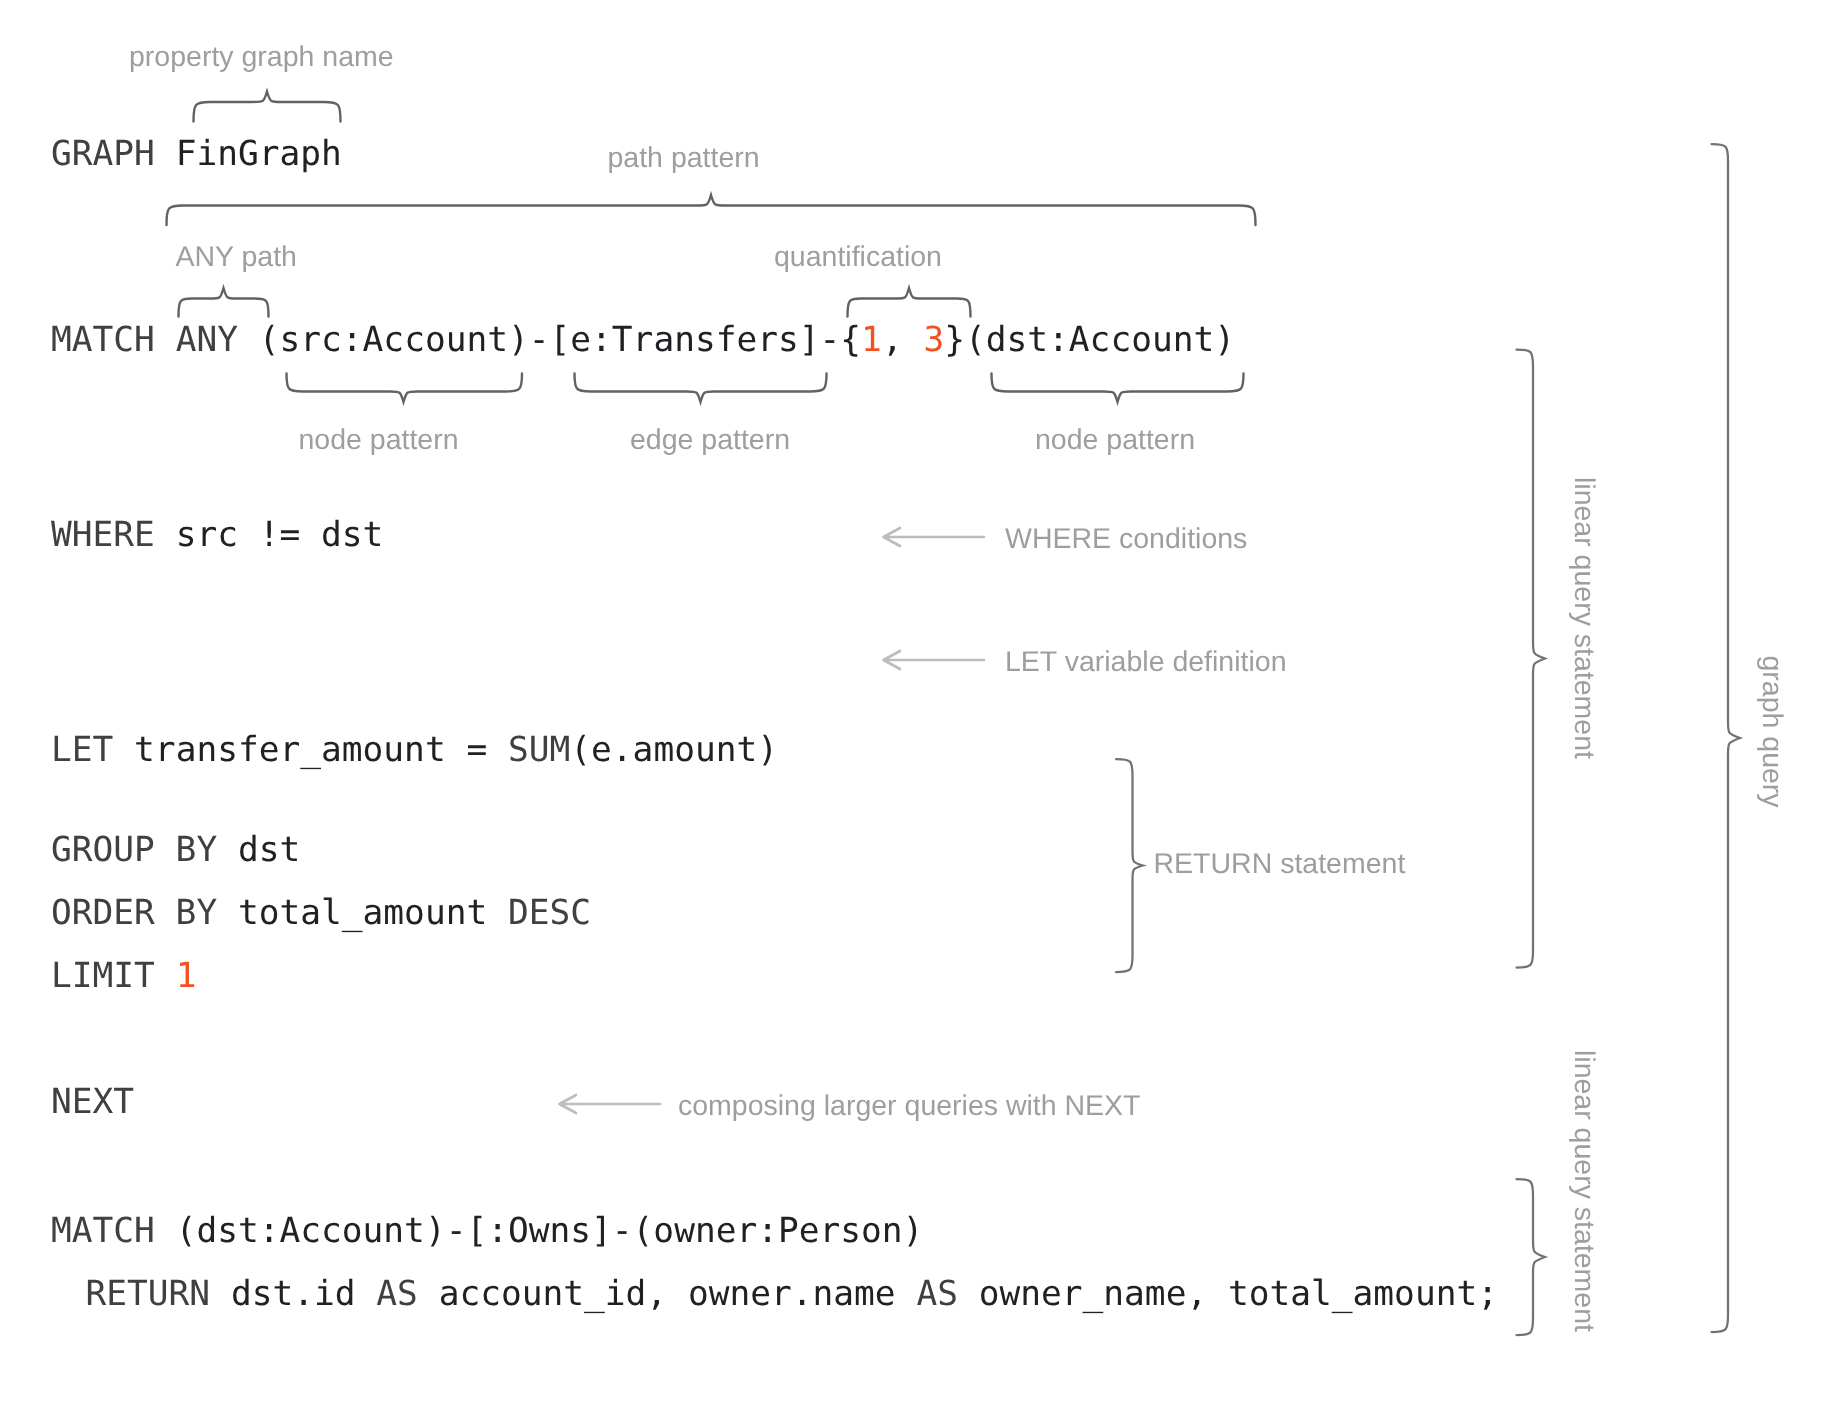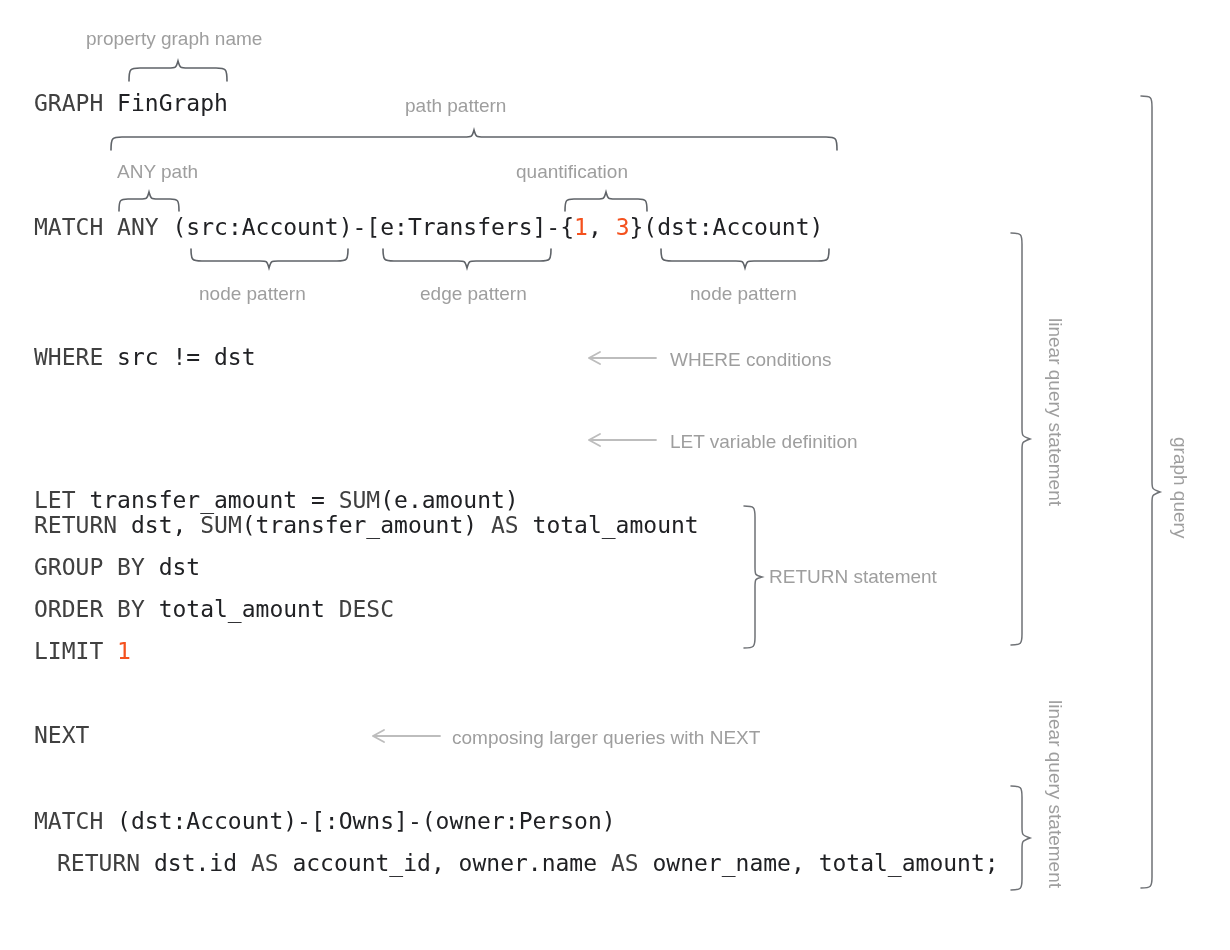--- a/index.html
+++ b/index.html
@@ -99,21 +99,20 @@
   </svg>
   <div class="anno" style="left:670px;top:350px;">WHERE conditions</div>
 
   <div class="code" style="left:34px;top:444px;margin-top:45px;"><span class="kw">LET</span><span> transfer_amount = </span><span class="kw">SUM</span><span>(e.amount)</span></div>
 
   <svg class="arrow" style="left:586px;top:432px;" width="72" height="16">
     <path class="apath" d="M70,8 L3,8 M14,2 L3,8 L14,14"></path>
   </svg>
   <div class="anno" style="left:670px;top:432px;">LET variable definition</div>
 
-  <div class="code" style="left:34px;top:514px;"><span class="kw">RETURN</span><span> dst, </span><span class="kw">SUM</span><span>(transfer_amount) </span><span class="kw">AS</span><span> total_amount</span></div>
 
   <div class="code" style="left:34px;top:556px;"><span class="kw">GROUP BY</span><span> dst</span></div>
 
   <div class="code" style="left:34px;top:598px;"><span class="kw">ORDER BY</span><span> total_amount </span><span class="kw">DESC</span></div>
 
   <div class="code" style="left:34px;top:640px;"><span class="kw">LIMIT </span><span class="num">1</span></div>
 
   <svg class="brace" style="left:742px;top:505px;" width="22" height="152">
     <path class="bpath-lt" d="M2,1 C12,1 13,2 13,12 L13,62 C13,70 13,70 20,72 C13,74 13,74 13,82 L13,132 C13,142 12,143 2,143"></path>
   </svg>

